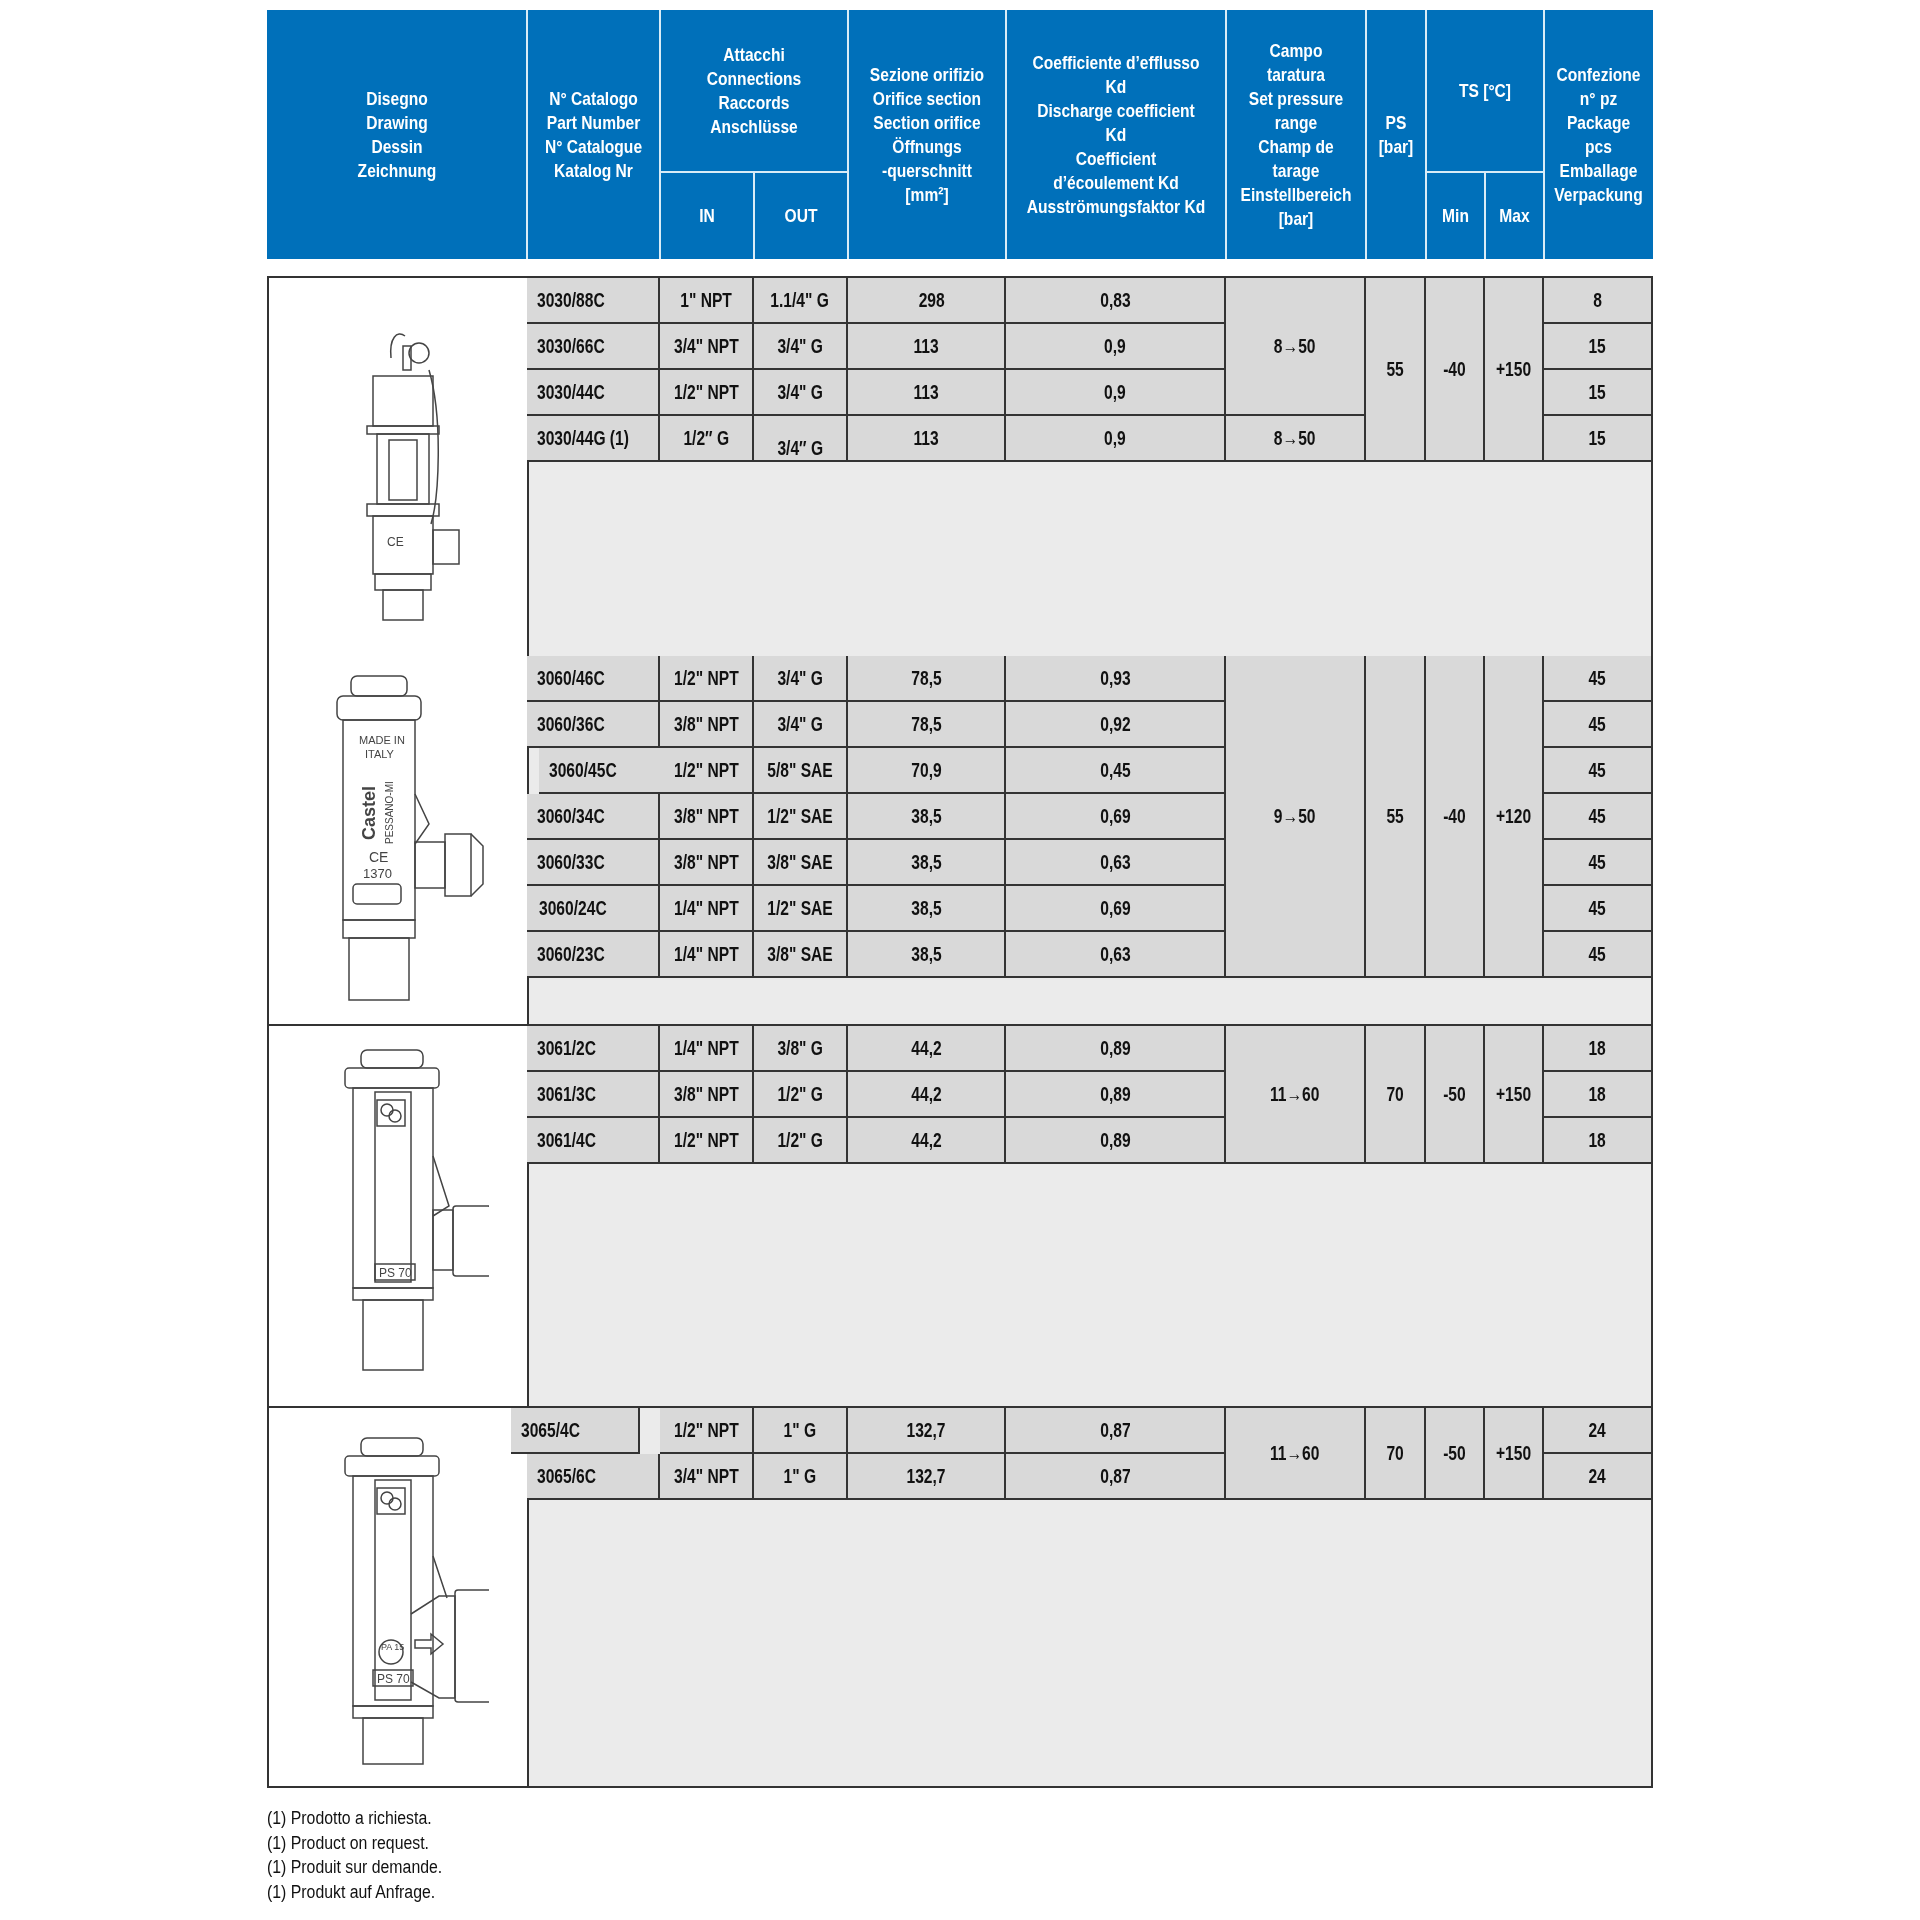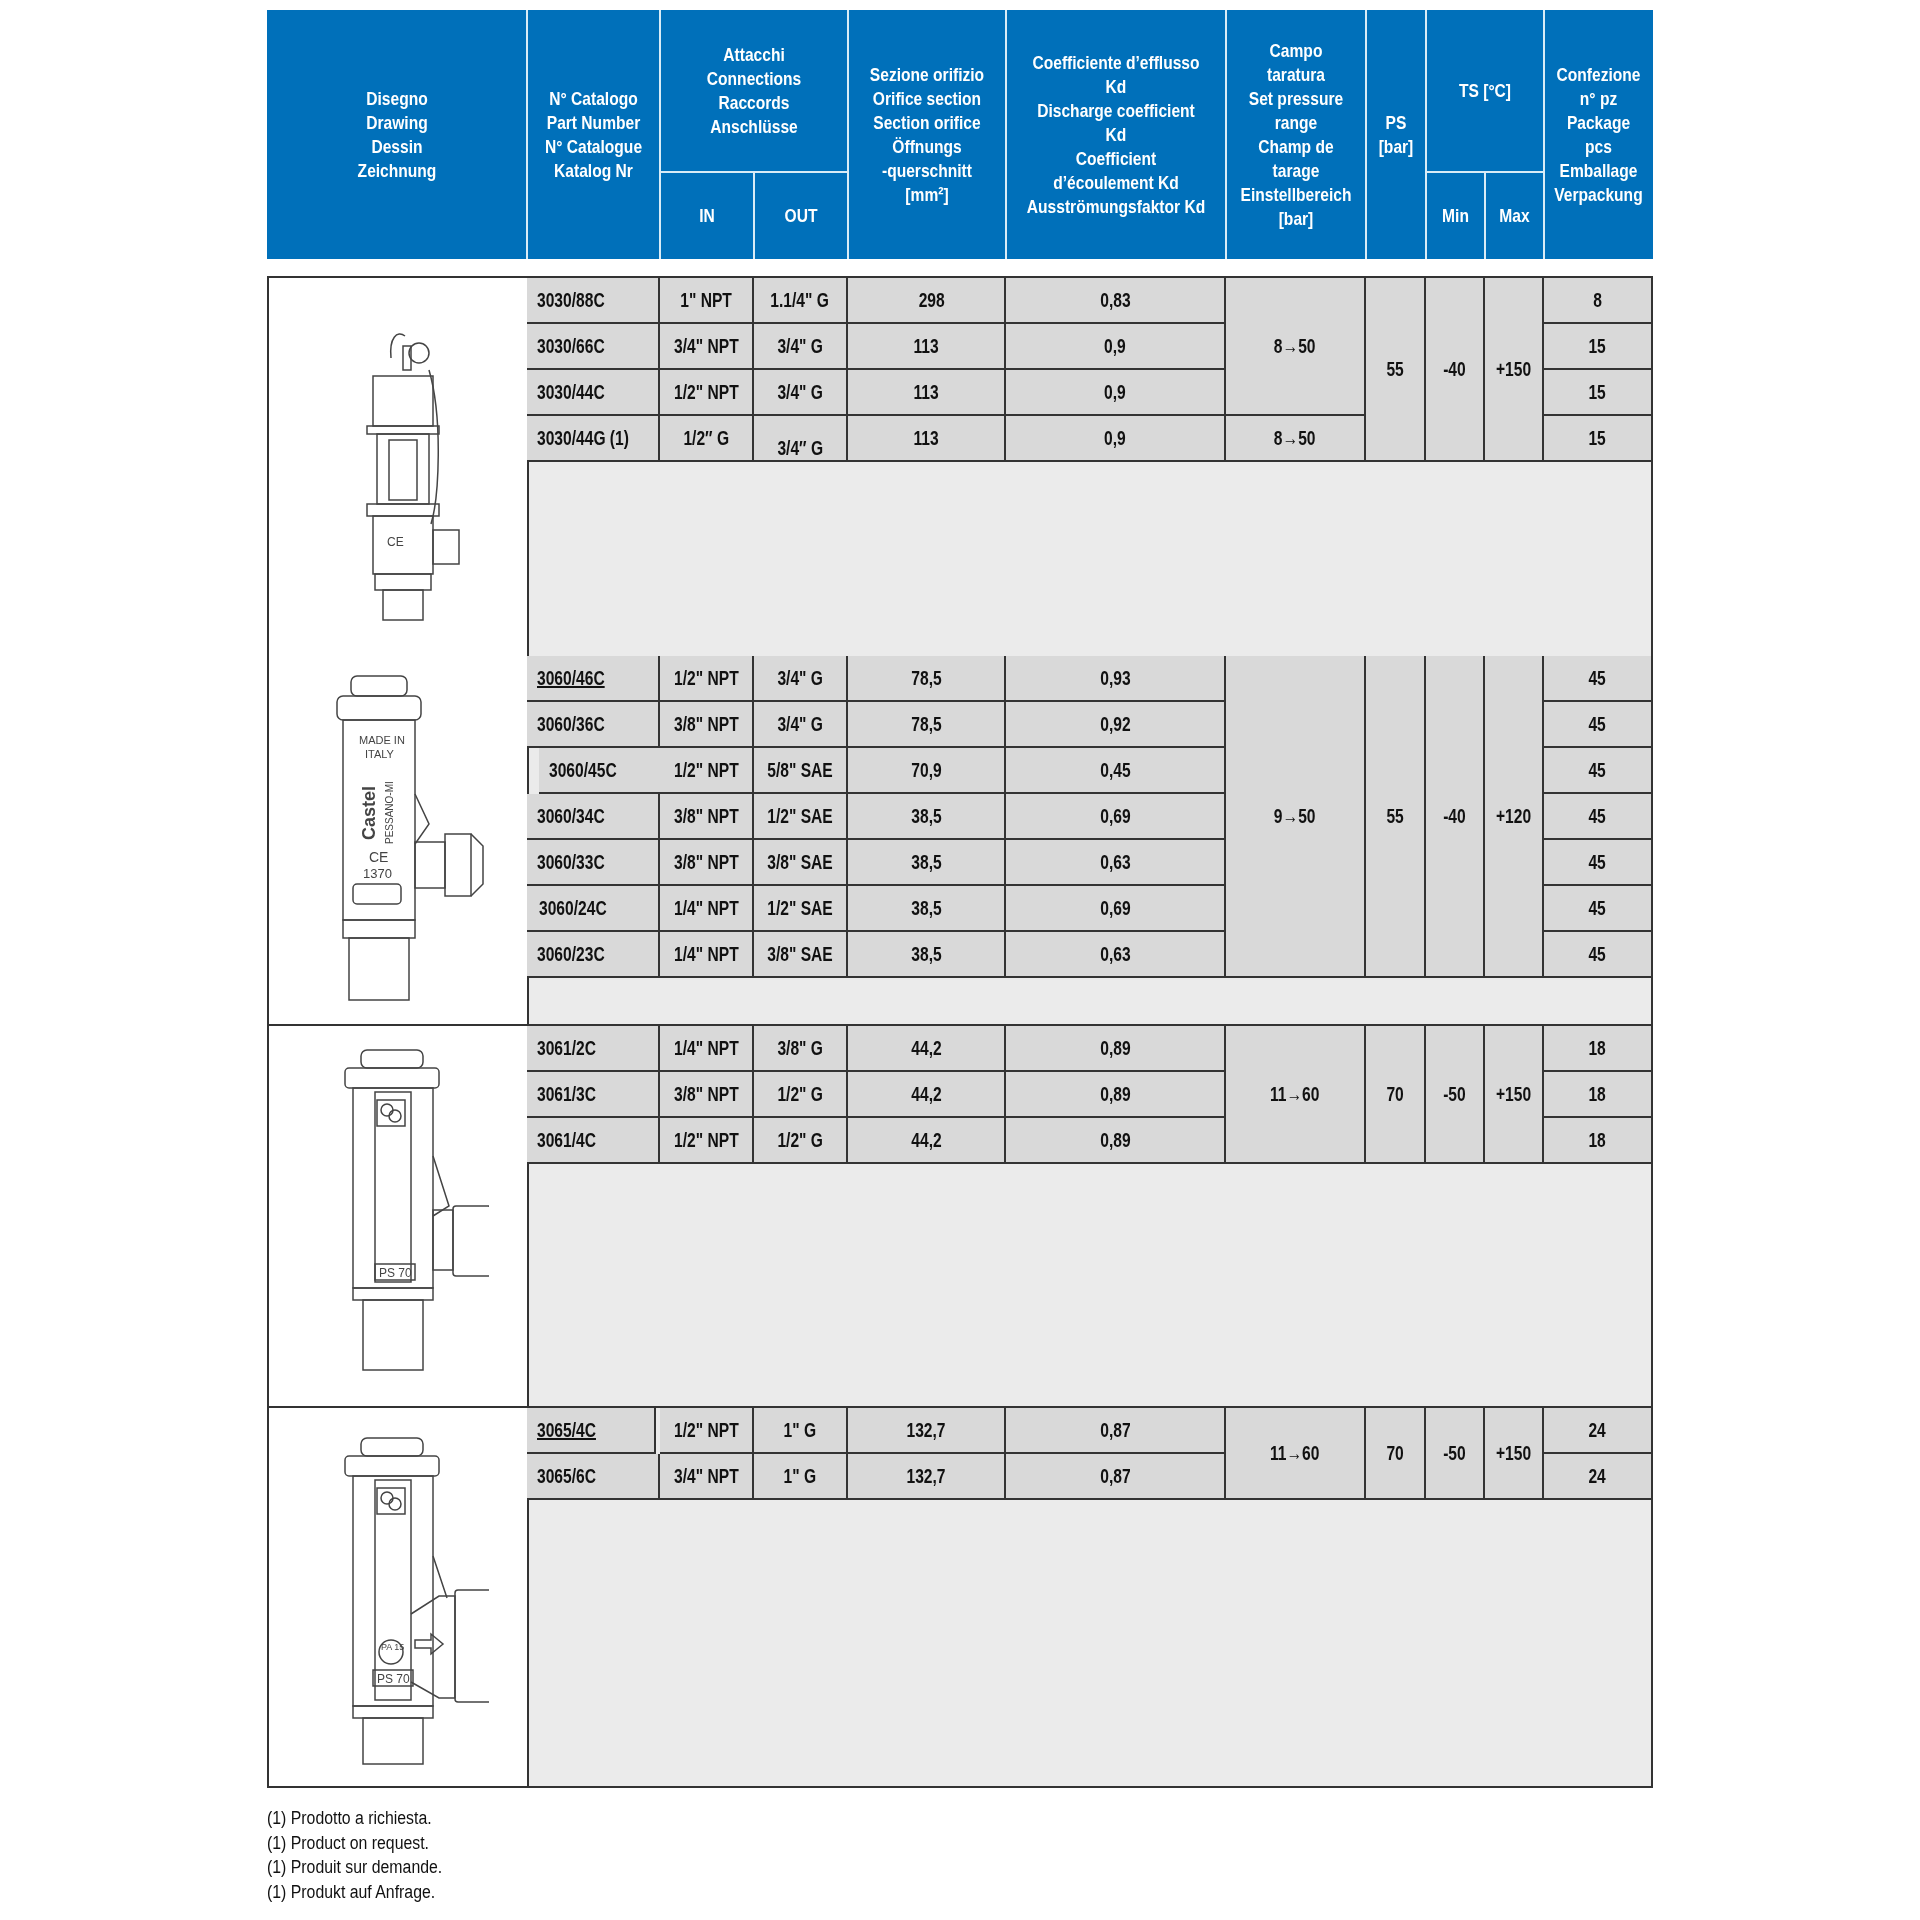--- a/index.html
+++ b/index.html
@@ -245,21 +245,21 @@
         <text x="66" y="84" font-size="11">ITALY</text>
         <text x="70" y="188" font-size="14">CE</text>
         <text x="64" y="204" font-size="13">1370</text>
         <text transform="translate(76,166) rotate(-90)" font-size="18" font-weight="bold">Castel</text>
         <text transform="translate(94,170) rotate(-90)" font-size="10">PESSANO-MI</text>
       </g>
     </svg>
   </div>
 
   <div id="g2rows"></div>
-  <div class="cell left" style="left:258px;top:0;width:133px;height:46px;text-decoration:underline;">
+  <div class="cell left" style="left:258px;top:0;width:133px;height:46px;">
       <span>3060/46C</span>
     </div>
   <div class="cell" style="left:391px;top:0;width:94px;height:46px;">
       <span>1/2" NPT</span>
     </div>
   <div class="cell" style="left:485px;top:0;width:94px;height:46px;">
       <span>3/4" G</span>
     </div>
   <div class="cell" style="left:579px;top:0;width:158px;height:46px;">
       <span>78,5</span>
@@ -506,21 +506,21 @@
       <circle cx="82" cy="216" r="12"></circle>
       <rect x="44" y="270" width="80" height="12"></rect>
       <rect x="54" y="282" width="60" height="46"></rect>
       <rect x="64" y="234" width="40" height="16"></rect>
       <g fill="#444" stroke="none" font-family="Liberation Sans, sans-serif">
         <text x="72" y="214" font-size="9">PA 15</text>
         <text x="68" y="247" font-size="12">PS 70</text>
       </g>
     </svg>
   </div>
-  <div class="cell left" style="left:258px;top:0;width:129px;height:46px;text-decoration:underline;">
+  <div class="cell left" style="left:242px;top:0;width:129px;height:46px;">
       <span>3065/4C</span>
     </div>
   <div class="cell" style="left:391px;top:0;width:94px;height:46px;">
       <span>1/2" NPT</span>
     </div>
   <div class="cell" style="left:485px;top:0;width:94px;height:46px;">
       <span>1" G</span>
     </div>
   <div class="cell" style="left:579px;top:0;width:158px;height:46px;">
       <span>132,7</span>

